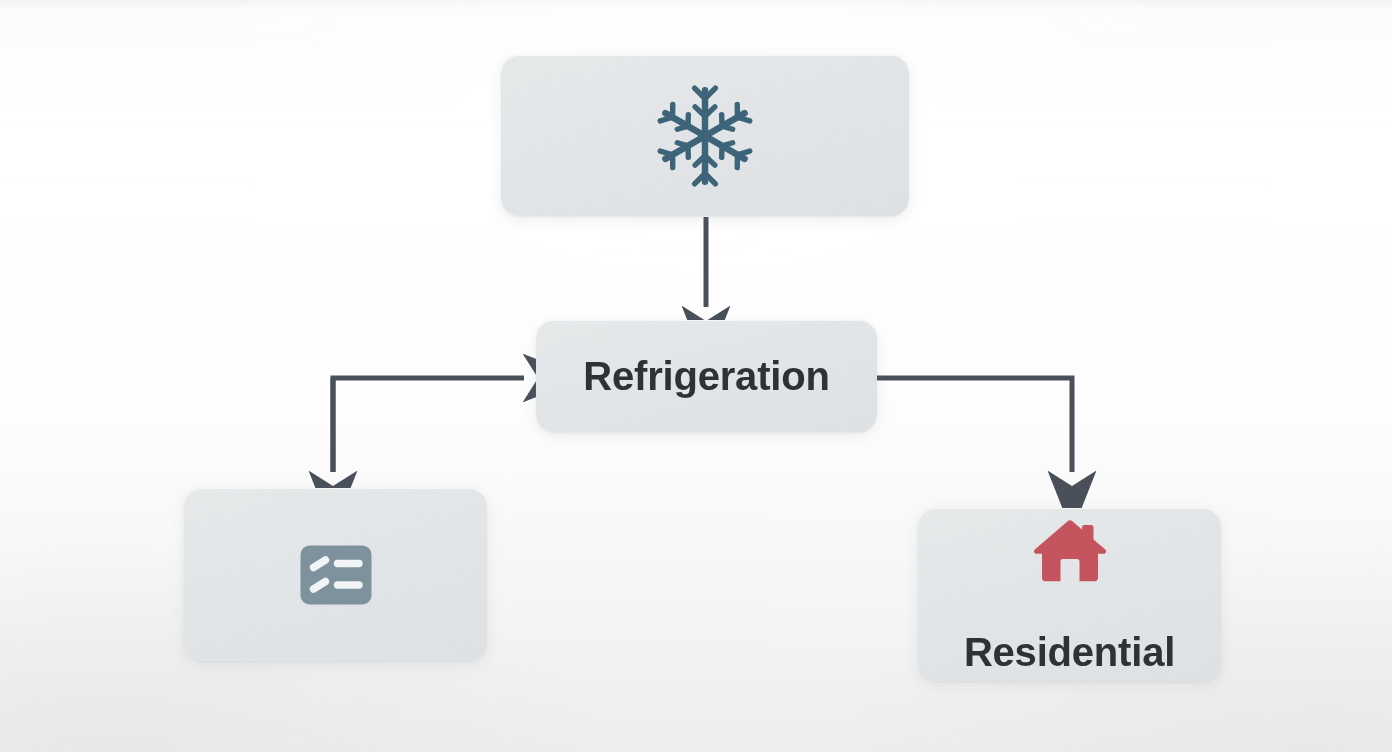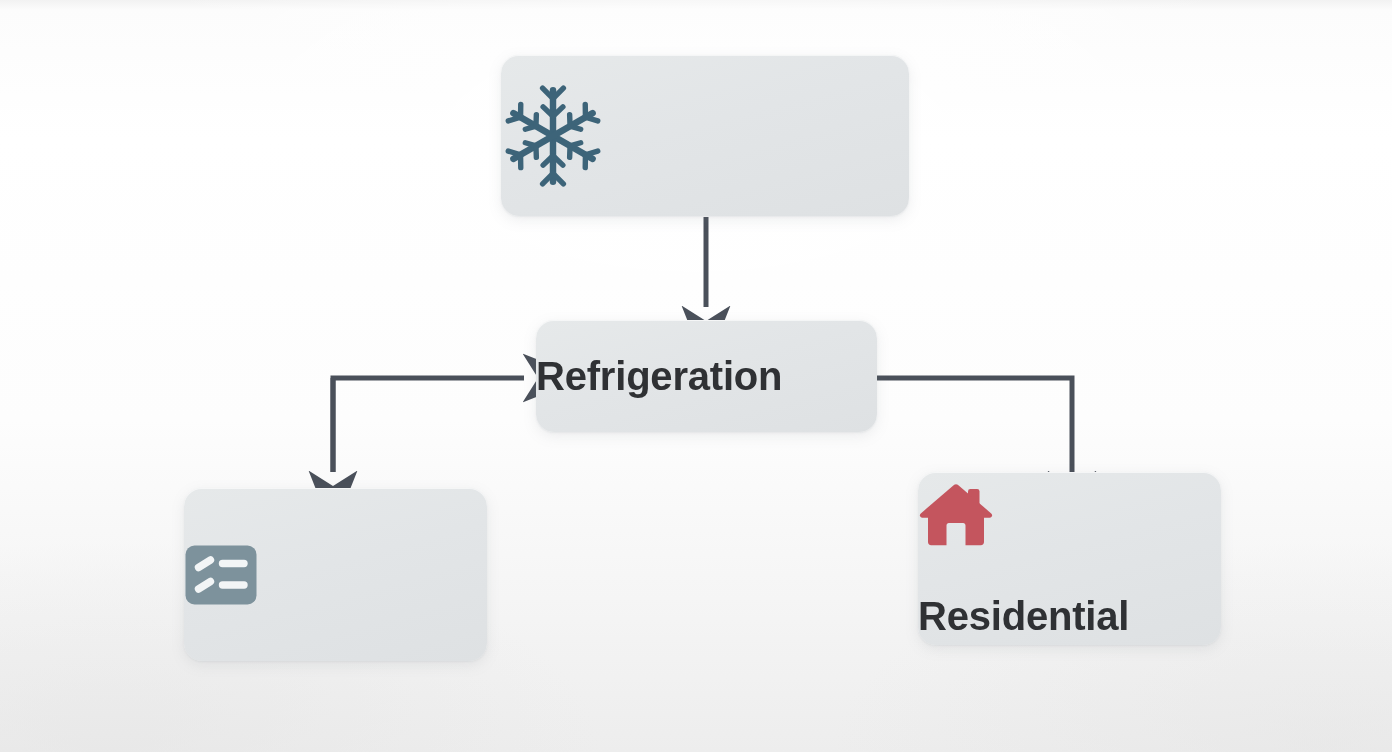--- a/index.html
+++ b/index.html
@@ -49,21 +49,21 @@
     height: 752px;
     pointer-events: none;
   }
 
   .node {
     position: absolute;
     box-sizing: border-box;
     border-radius: 18px;
     display: flex;
     flex-direction: column;
-    align-items: flex-start;
+    align-items: center;
     justify-content: center;
   }
 
   
   .node-panel {
     background: linear-gradient(165deg, #e6e9ea 0%, #e2e5e7 45%, #dee1e3 100%);
     box-shadow:
       0 1px 2px rgba(120,128,136,0.10),
       0 4px 14px rgba(120,128,136,0.13),
       inset 0 1px 0 rgba(255,255,255,0.62);
@@ -85,21 +85,21 @@
 
   #node-commercial {
     left: 184px;
     top: 488px;
     width: 303px;
     height: 173px;
   }
 
   #node-residential {
     left: 918px;
-    top: 472px;
+    top: 508px;
     width: 303px;
     height: 173px;
     gap: 28px;
   }
 
   .node-label {
     color: #2f3134;
     font-weight: bold;
     letter-spacing: -0.2px;
     line-height: 1;

